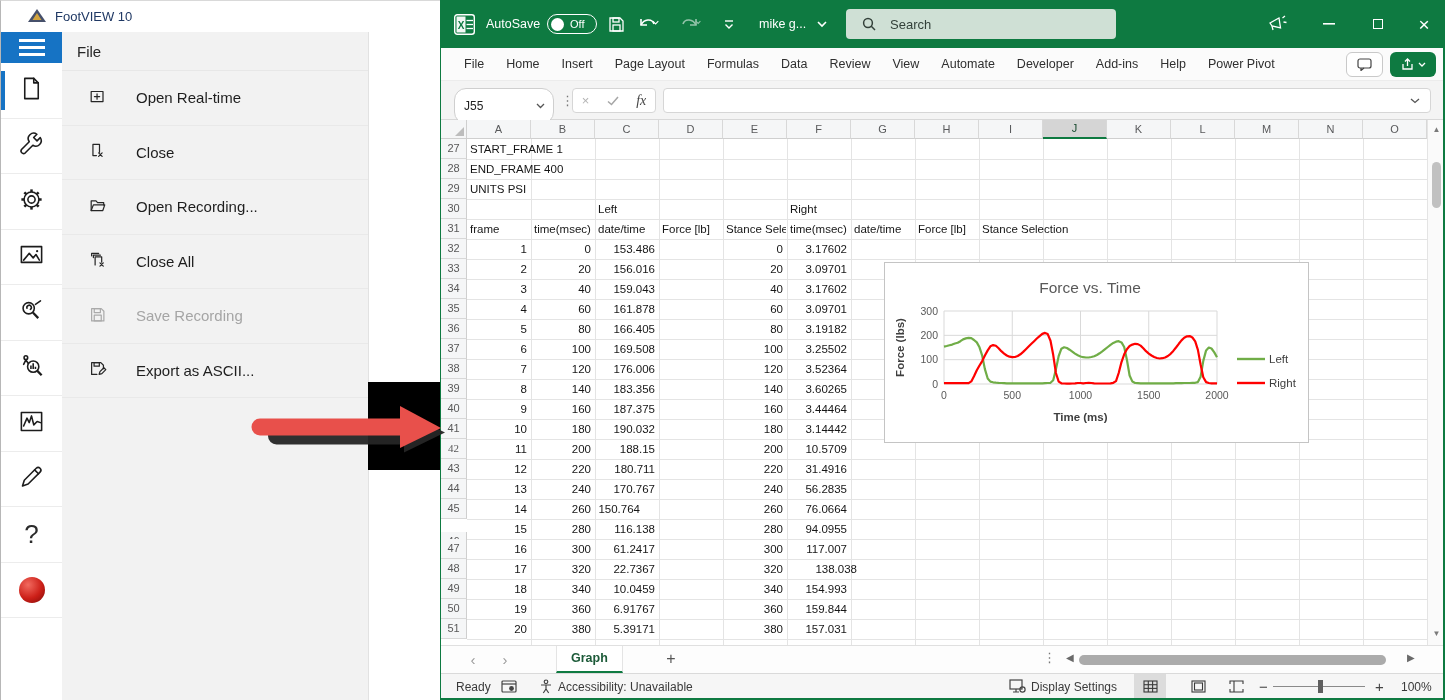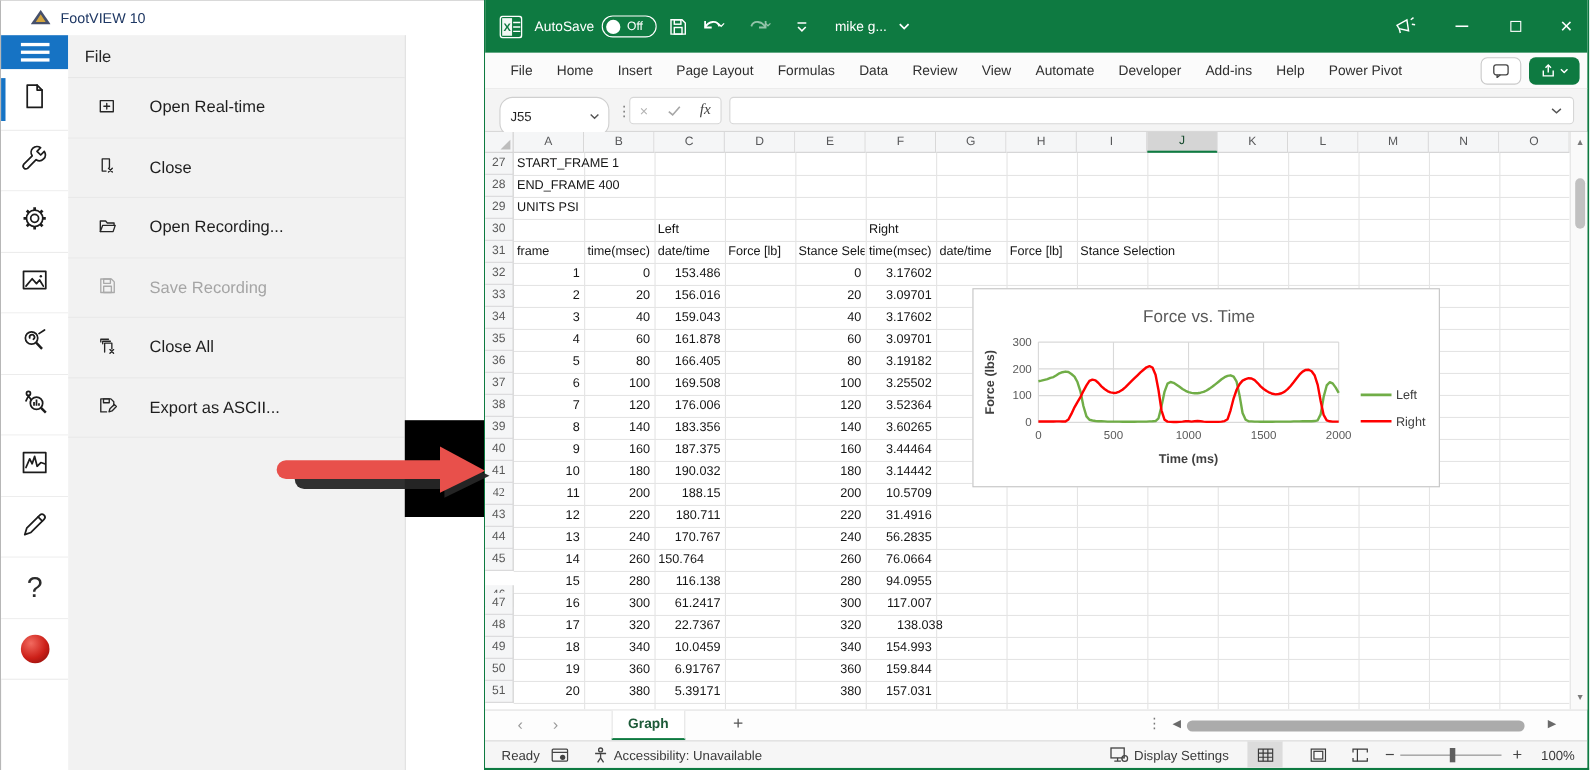--- a/index.html
+++ b/index.html
@@ -205,37 +205,37 @@
               </svg></span>
             <span class="mi-label">Close</span>
           </div>
           <div class="fv-menu-item">
             <span class="mi-icon"><svg width="21" height="21" viewBox="0 0 24 24">
                 <path d="M2.5 15.5 V4.5 h5.5 l1.8 2 h7 v2.5" fill="none" stroke="#262626" stroke-width="1.4" stroke-linejoin="round" stroke-linecap="round"></path>
                 <path d="M5 9 h13 l-2.2 6.5 H2.5 z" fill="none" stroke="#262626" stroke-width="1.4" stroke-linejoin="round" stroke-linecap="round"></path>
               </svg></span>
             <span class="mi-label">Open Recording...</span>
           </div>
+          <div class="fv-menu-item">
+            <span class="mi-icon"><svg width="21" height="21" viewBox="0 0 24 24">
+                <path d="M3 5.5 V2.8 h8 M5 7.5 V4.8 h8 M7 16 V6.8 h7.5 v6" fill="none" stroke="#262626" stroke-width="1.4" stroke-linejoin="round" stroke-linecap="round"></path>
+                <path d="M12.5 13.5 l3.8 3.8 M16.3 13.5 l-3.8 3.8" fill="none" stroke="#262626" stroke-width="1.4" stroke-linejoin="round" stroke-linecap="round"></path>
+              </svg></span>
+            <span class="mi-label">Close All</span>
+          </div>
           <div class="fv-menu-item disabled">
             <span class="mi-icon"><svg width="21" height="21" viewBox="0 0 24 24">
                 <path d="M3 3 h11 l3 3 v11 H3 z" fill="none" stroke="#aaaaaa" stroke-width="1.4" stroke-linejoin="round" stroke-linecap="round"></path>
                 <rect x="6" y="10.5" width="8" height="6.5" fill="none" stroke="#aaaaaa" stroke-width="1.4" stroke-linejoin="round" stroke-linecap="round"></rect>
                 <rect x="6" y="3" width="7" height="4.5" fill="none" stroke="#aaaaaa" stroke-width="1.4" stroke-linejoin="round" stroke-linecap="round"></rect>
               </svg></span>
             <span class="mi-label">Save Recording</span>
           </div>
           <div class="fv-menu-item">
             <span class="mi-icon"><svg width="21" height="21" viewBox="0 0 24 24">
-                <path d="M3 5.5 V2.8 h8 M5 7.5 V4.8 h8 M7 16 V6.8 h7.5 v6" fill="none" stroke="#262626" stroke-width="1.4" stroke-linejoin="round" stroke-linecap="round"></path>
-                <path d="M12.5 13.5 l3.8 3.8 M16.3 13.5 l-3.8 3.8" fill="none" stroke="#262626" stroke-width="1.4" stroke-linejoin="round" stroke-linecap="round"></path>
-              </svg></span>
-            <span class="mi-label">Close All</span>
-          </div>
-          <div class="fv-menu-item">
-            <span class="mi-icon"><svg width="21" height="21" viewBox="0 0 24 24">
                 <path d="M3 3 h10.5 l3 3 v4 M3 3 v13.5 h6" fill="none" stroke="#262626" stroke-width="1.4" stroke-linejoin="round" stroke-linecap="round"></path>
                 <rect x="5.8" y="3" width="6" height="4" fill="none" stroke="#262626" stroke-width="1.4" stroke-linejoin="round" stroke-linecap="round"></rect>
                 <path d="M11.5 16.5 l1-3.2 4.5-4.5 2.2 2.2-4.5 4.5 z" fill="none" stroke="#262626" stroke-width="1.4" stroke-linejoin="round" stroke-linecap="round"></path>
               </svg></span>
             <span class="mi-label">Export as ASCII...</span>
           </div>
         </div>
     </div>
   </div>
 
@@ -292,20 +292,27 @@
         <svg width="12" height="10" viewBox="0 0 12 10" fill="none" stroke="#fff" stroke-width="1.4">
           <line x1="2" y1="2" x2="10" y2="2"></line>
             <path d="M2.5 5.5 L6 9 L9.5 5.5"></path>
         </svg>
       </div>
       <div class="tb xl-account" style="left:318px">mike g...</div>
       <div class="tb" style="left:376px">
         <svg width="10" height="7" viewBox="0 0 10 7" fill="none" stroke="#fff" stroke-width="1.6">
             <path d="M1 1 L5 5 L9 1"></path>
           </svg>
+      </div>
+      <div class="xl-search">
+        <svg style="margin-left:16px" width="14" height="14" viewBox="0 0 14 14" fill="none" stroke="#33413a" stroke-width="1.5">
+          <circle cx="6" cy="6" r="4.4"></circle>
+            <line x1="9.3" y1="9.3" x2="13" y2="13"></line>
+        </svg>
+        <span class="s-label">Search</span>
       </div>
       <div class="tb" style="left:826px">
         <svg width="20" height="20" viewBox="0 0 20 20" fill="none" stroke="#fff" stroke-width="1.3">
           <path d="M3 9 l9-5 1.5 10 L5 12 z"></path>
             <path d="M5 12 l1 4"></path>
             <path d="M15.5 4 l2.5-2 M16.5 8 l3 0.5"></path>
         </svg>
       </div>
       <div class="xl-winbtn" style="left:866px">
         <svg width="12" height="2" viewBox="0 0 12 2">

